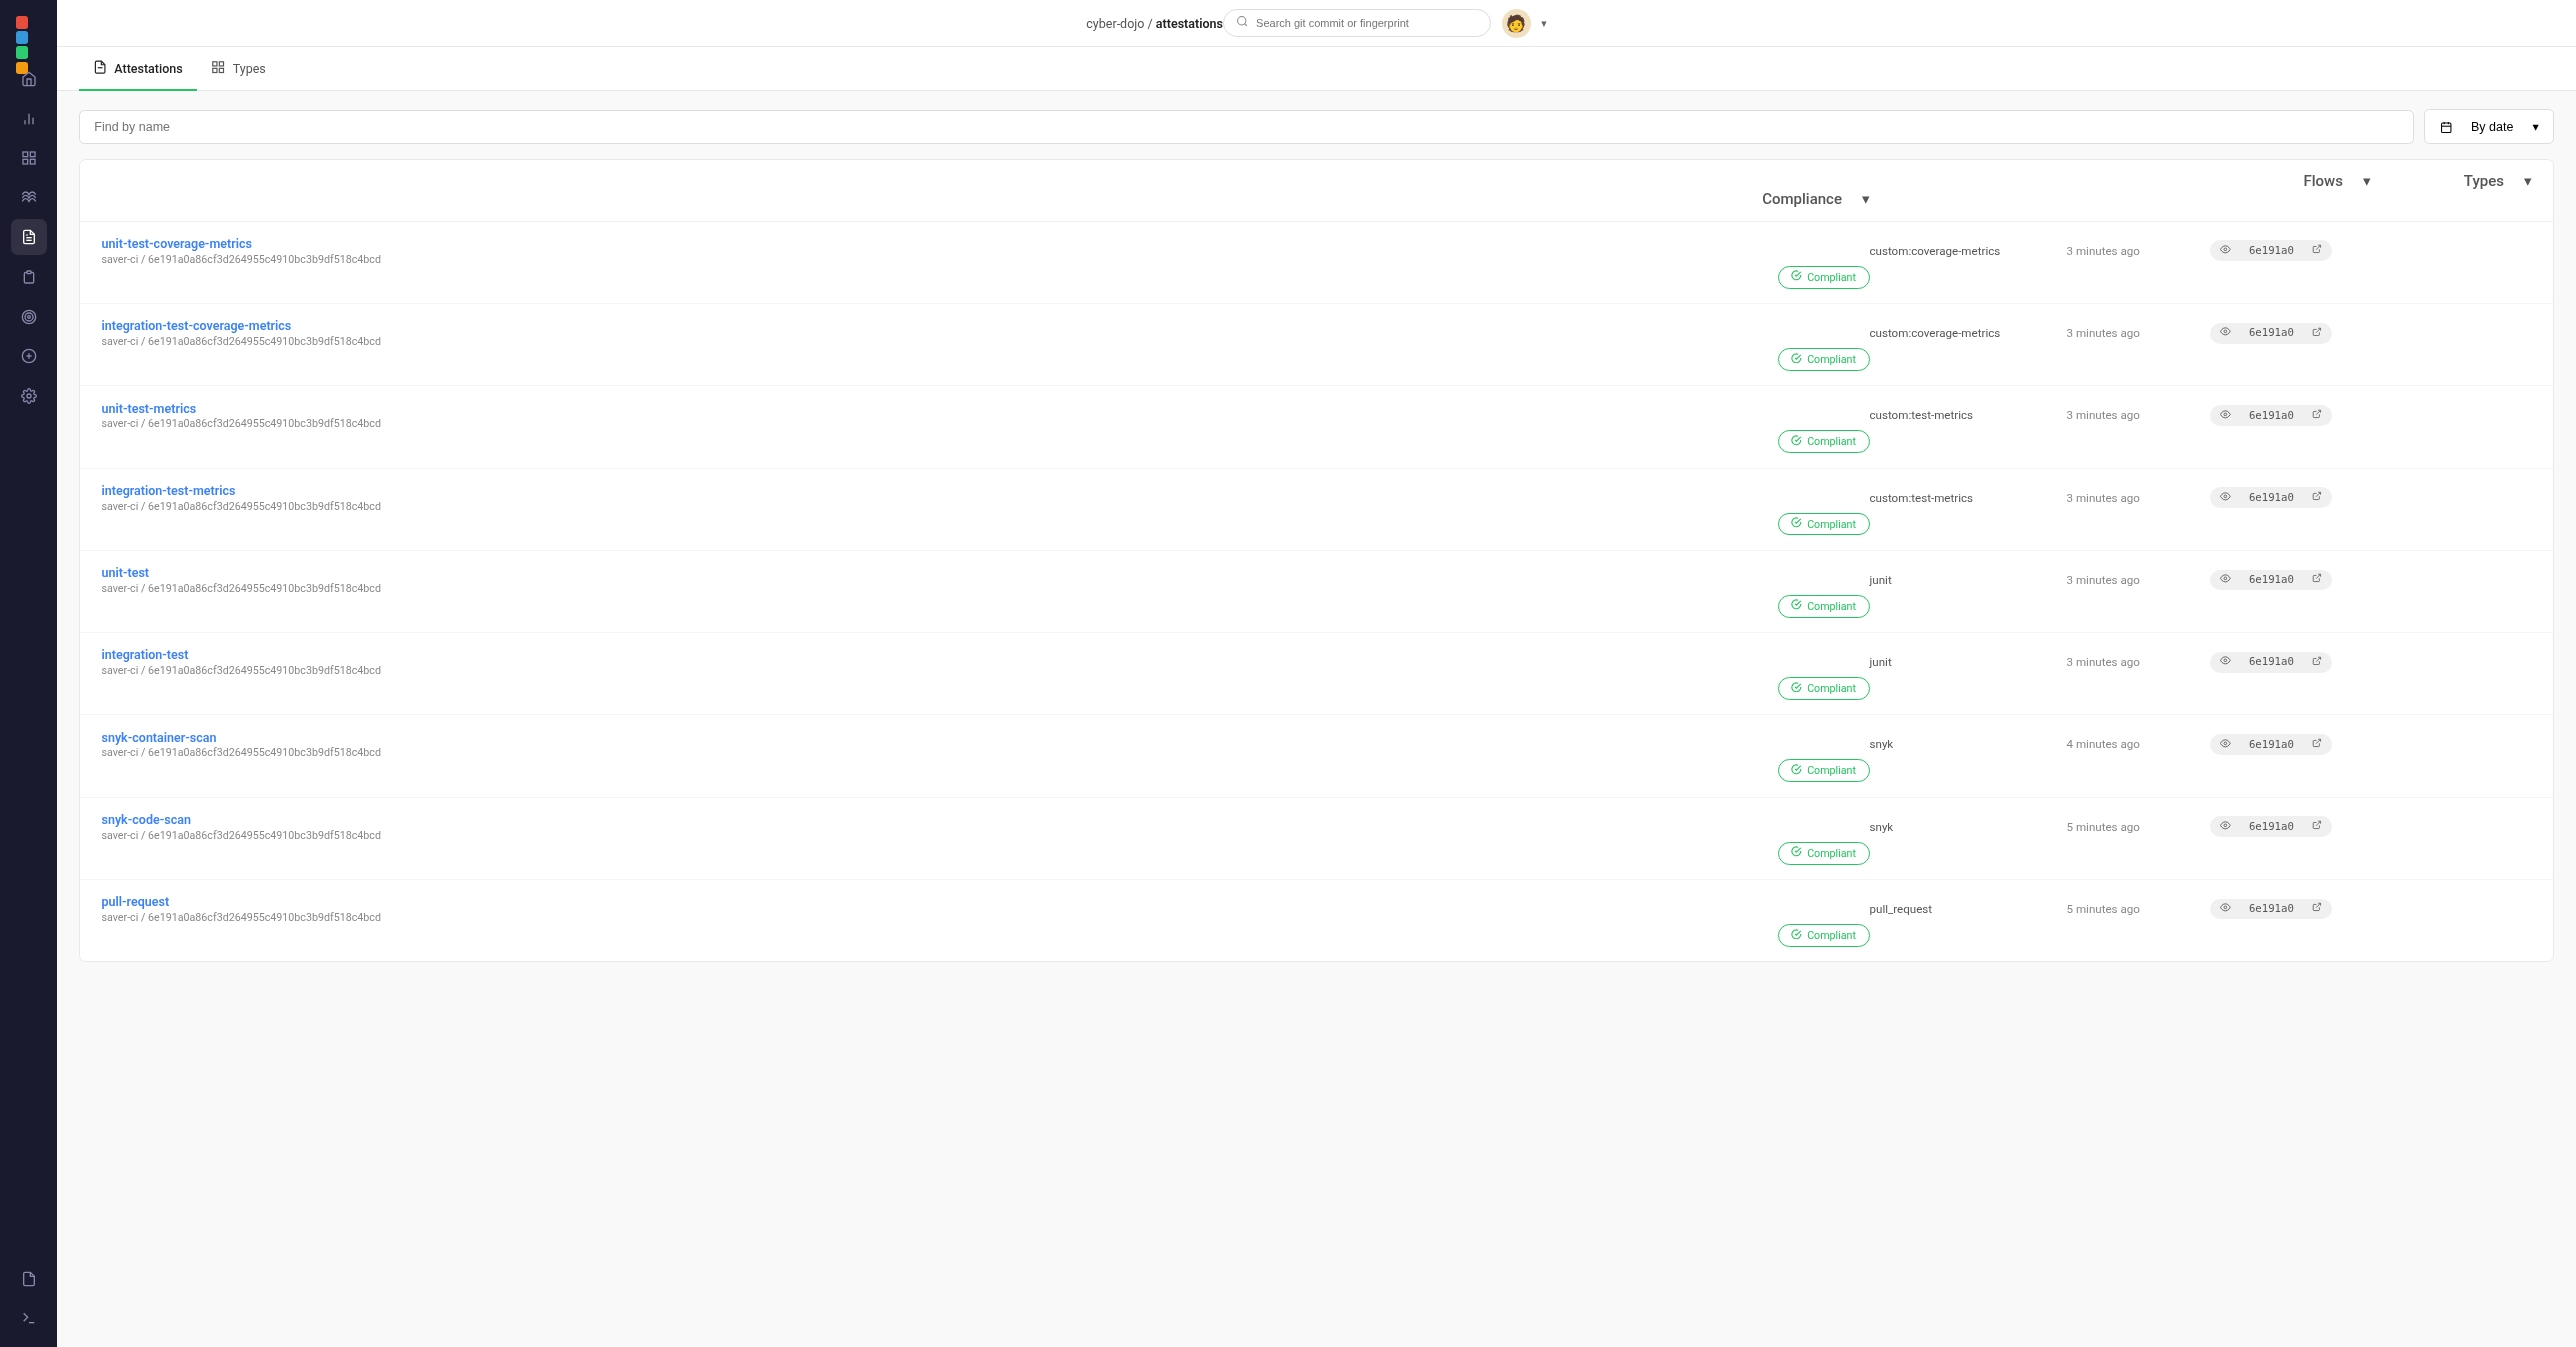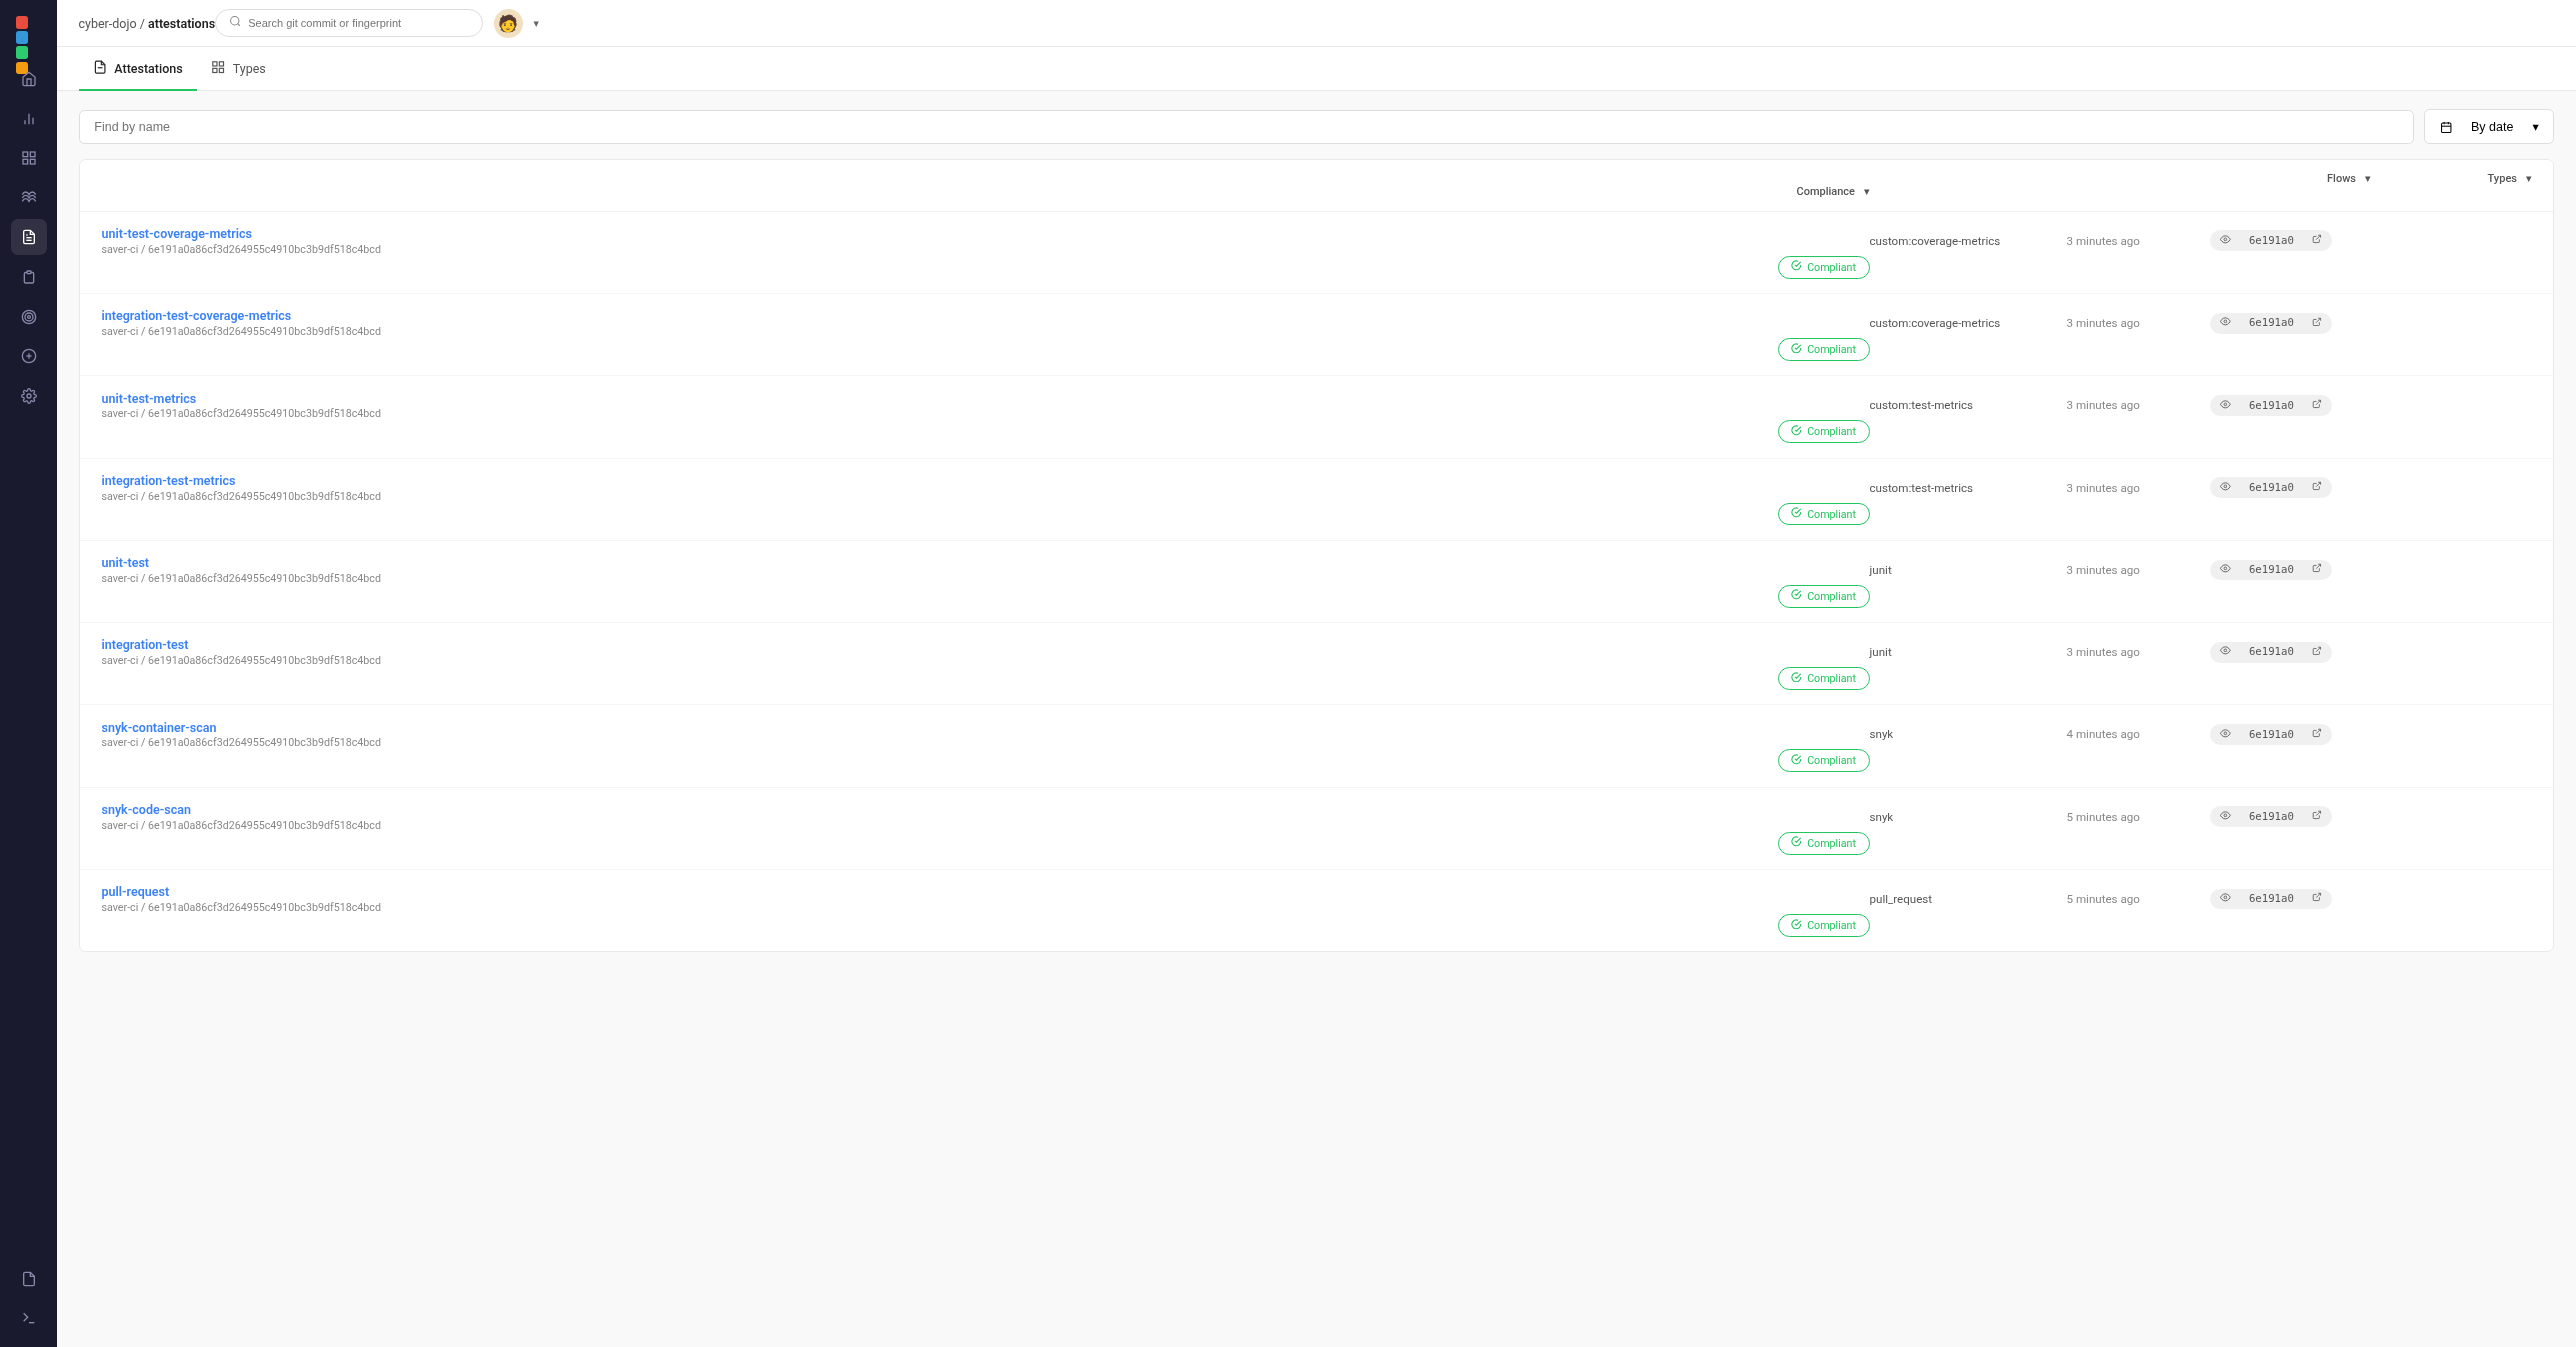--- a/index.html
+++ b/index.html
@@ -49,21 +49,21 @@
       display: flex;
       flex-direction: column;
       overflow: hidden;
       background: #fff;
     }
 
     
     .topbar {
       display: flex;
       align-items: center;
-      justify-content: flex-start;
+      justify-content: center;
       padding: 0 21.5px;
       height: 47px;
       border-bottom: 0.9px solid #e8e8e8;
       background: #fff;
       flex-shrink: 0;
     }
     .topbar-breadcrumb {
       font-size: 12.5px;
       color: #555;
     }
@@ -173,26 +173,26 @@
       overflow: hidden;
     }
     .table-header {
       display: grid;
       grid-template-columns: 1fr 197px 143px 161px 161px;
       padding: 12.5px 21.5px;
       background: #fff;
       border-bottom: 0.9px solid #f0f0f0;
     }
     .col-header {
-      font-size: 11px;
+      font-size: 15px;
       color: #555;
       font-weight: 500;
       display: flex;
       align-items: center;
-      gap: 9px;
+      gap: 20px;
     }
     .col-header.right { justify-content: flex-end; }
 
     .table-row {
       display: grid;
       grid-template-columns: 1fr 197px 143px 161px 161px;
       padding: 14.3px 21.5px;
       border-bottom: 0.9px solid #f5f5f5;
       align-items: center;
       background: #fff;

